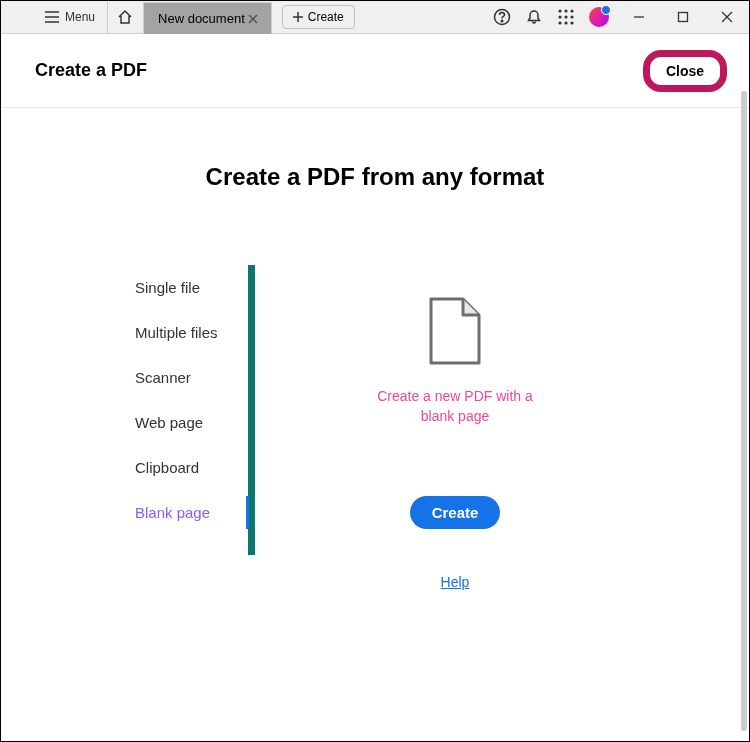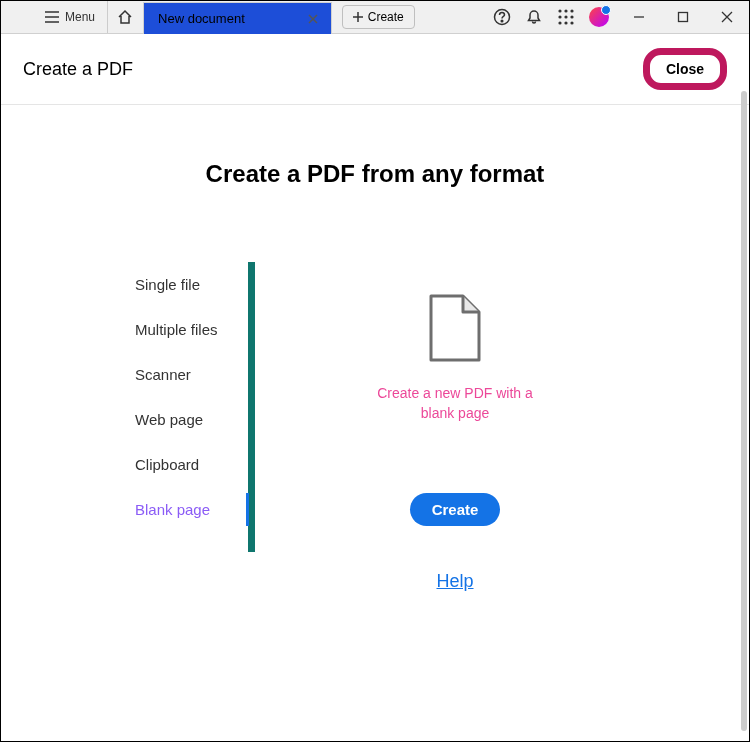--- a/index.html
+++ b/index.html
@@ -34,28 +34,27 @@
     border-right: 1px solid #ccc;
   }
   .home-btn {
     display: flex;
     align-items: center;
     justify-content: center;
     width: 33px;
     cursor: pointer;
   }
   .tab {
-    background: #1d4ed8;
+    background: #a3a3a3;
     border-top: 1px solid #d0d0d0;
     border-left: 1px solid #d0d0d0;
     border-right: 1px solid #d0d0d0;
     display: flex;
     align-items: center;
     padding: 0 10px 0 14px;
-    gap: 60px;
     font-size: 13px;
     position: relative;
     top: 1px;
     height: 32px;
     margin-left: 2px;
   }
   .tab-close {
     cursor: pointer;
     width: 16px;
     height: 16px;
@@ -99,23 +98,23 @@
   
   
   .subheader {
     display:flex;
     align-items:center;
     justify-content: space-between;
     padding: 14px 22px;
     border-bottom: 1px solid #e5e5e5;
   }
   .subheader h1 {
-    margin:0;
+    margin:12px;
     font-size: 18px;
-    font-weight: 400;
+    font-weight: 700;
   }
   .close-pill {
     border: 7px solid #be185d;
     border-radius: 18px;
     padding: 6px 16px;
     font-size: 14px;
     font-weight: 700;
     cursor: pointer;
     background: #fff;
   }
@@ -189,21 +188,21 @@
     border: none;
     border-radius: 18px;
     padding: 8px 22px;
     font-size: 15px;
     font-weight: 700;
     cursor: pointer;
     margin-bottom: 45px;
   }
   .help-link {
     color: #1473e6;
-    font-size: 18px;
+    font-size: 14px;
     text-decoration: underline;
     cursor: pointer;
   }
 
   .scrollbar {
     position:absolute;
     right:2px;
     top:90px;
     width:6px;
     height:640px;

